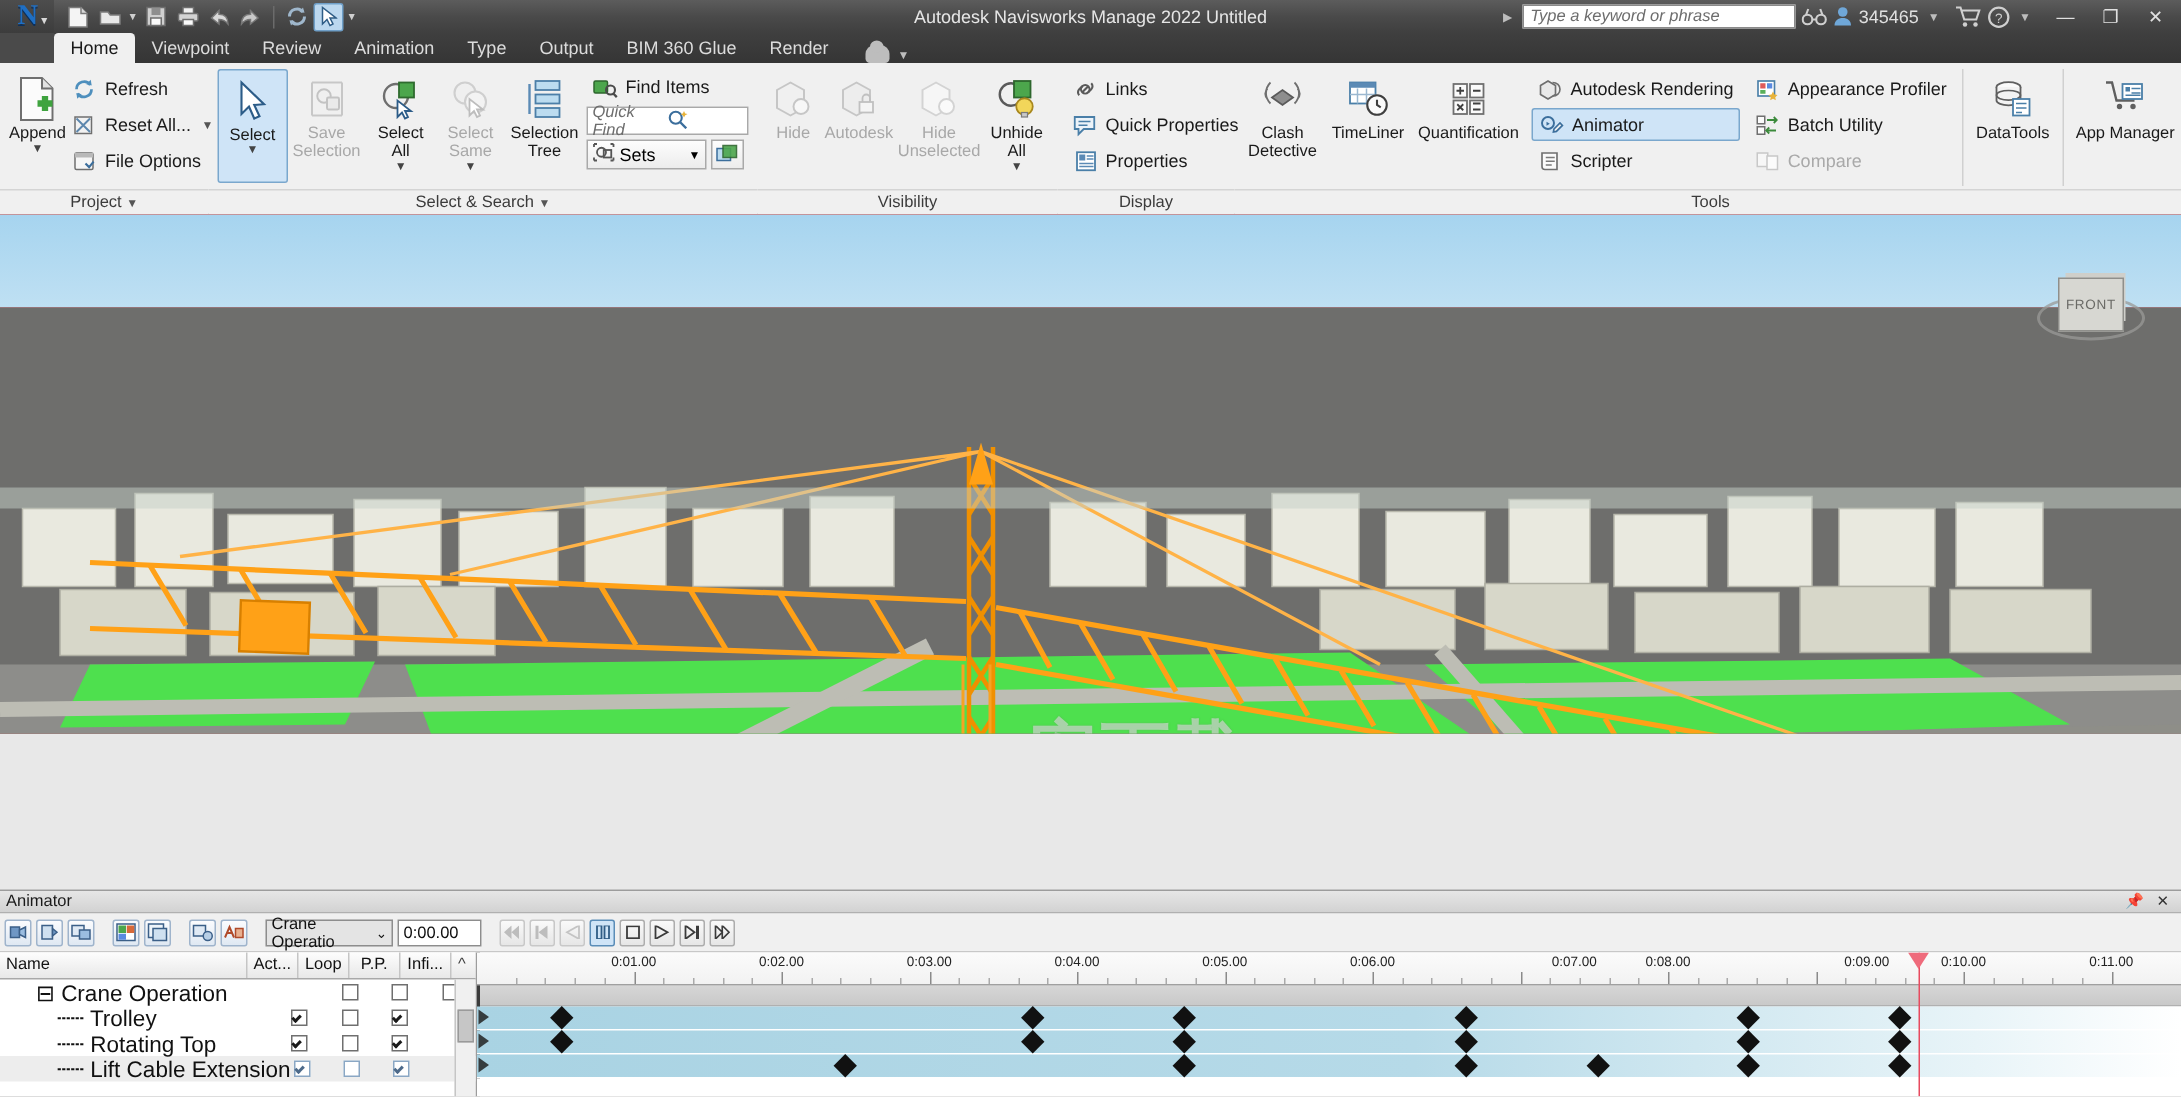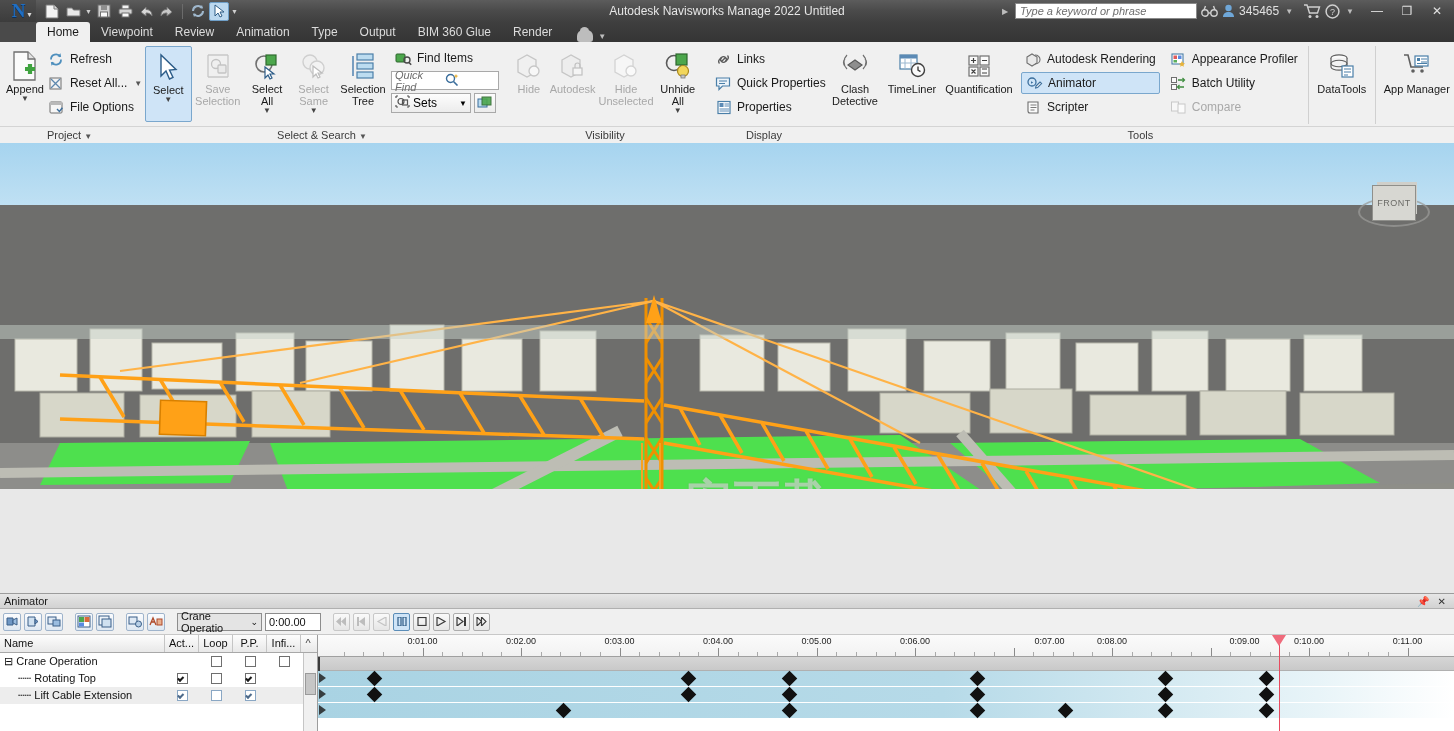--- a/index.html
+++ b/index.html
@@ -205,21 +205,21 @@
     width: 318px; border-right: 1px solid #9c9c9c; background:#fff; position:relative;
   }
   .tree-hdr {
     display:flex; height: 18px; background: linear-gradient(to bottom,#fdfdfd,#e8e8e8);
     border-bottom:1px solid #a8a8a8; font-size:11px; color:#111;
   }
   .th { border-right: 1px solid #c5c5c5; padding: 0 4px; line-height: 17px; }
   .th.name { width: 165px; }
   .th.c { width: 34px; text-align:center; padding:0; }
   .th.sc { width: 14px; border-right:none; text-align:center; color:#444; }
-  .trow { display:flex; height: 17px; font-size: 11px; align-items:center; }
+  .trow { display:flex; height: 17px; font-size: 15px; align-items:center;padding-left:20px; }
   .trow.alt { background:#ededed; }
   .trow .nm { width:165px; padding-left: 4px; color:#111; white-space:nowrap;
               font-family:"Liberation Sans",sans-serif; }
   .trow .cell { width:34px; display:flex; align-items:center; justify-content:center; }
   .chk { width: 11px; height: 11px; border:1px solid #6f6f6f; background:#fff; position:relative; }
   .chk.on:after {
     content:""; position:absolute; left:2px; top:4px; width:4px; height:2px;
     border-left:2px solid #1a1a1a; border-bottom:2px solid #1a1a1a;
     transform: rotate(-45deg); transform-origin: left bottom;
   }
@@ -1037,20 +1037,36 @@
               <span class="chk"></span>
             </span>
           <span class="cell">
               <span class="chk"></span>
             </span>
           <span class="cell">
               <span class="chk"></span>
             </span>
         </div>
 
+        <div class="trow">
+          <span class="nm" style="padding-left:18px">
+            <span>┄┄</span>
+            <span>Trolley</span>
+          </span>
+          <span class="cell">
+              <span class="chk on"></span>
+            </span>
+          <span class="cell">
+              <span class="chk"></span>
+            </span>
+          <span class="cell">
+              <span class="chk on"></span>
+            </span>
+          <span class="cell"></span>
+        </div>
 
         <div class="trow">
           <span class="nm" style="padding-left:18px">
             <span>┄┄</span>
             <span>Rotating Top</span>
           </span>
           <span class="cell">
               <span class="chk on"></span>
             </span>
           <span class="cell">

